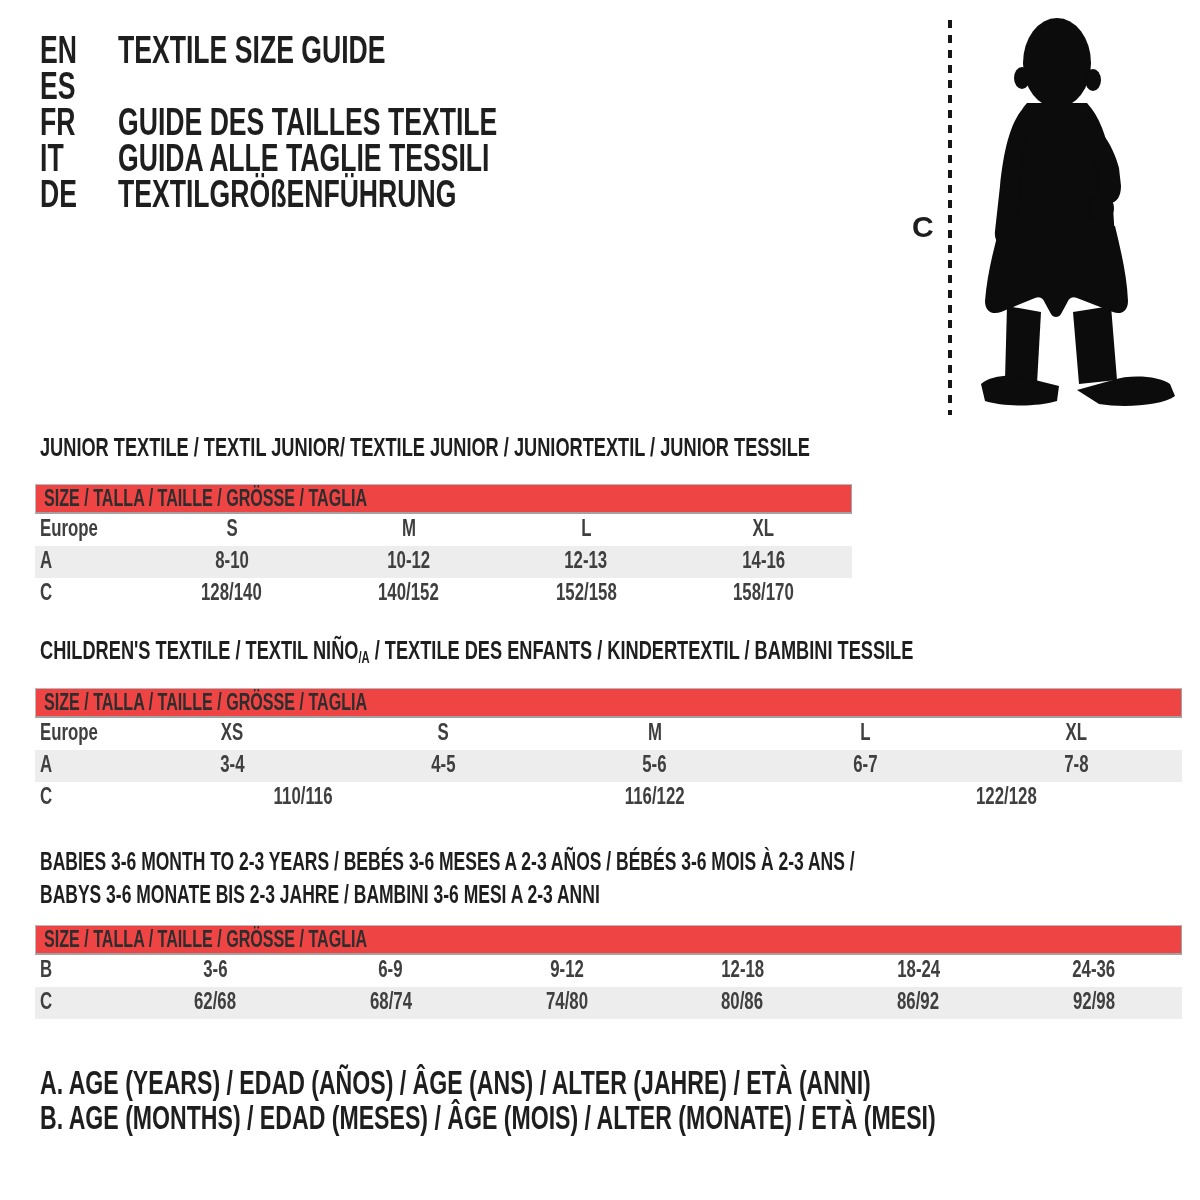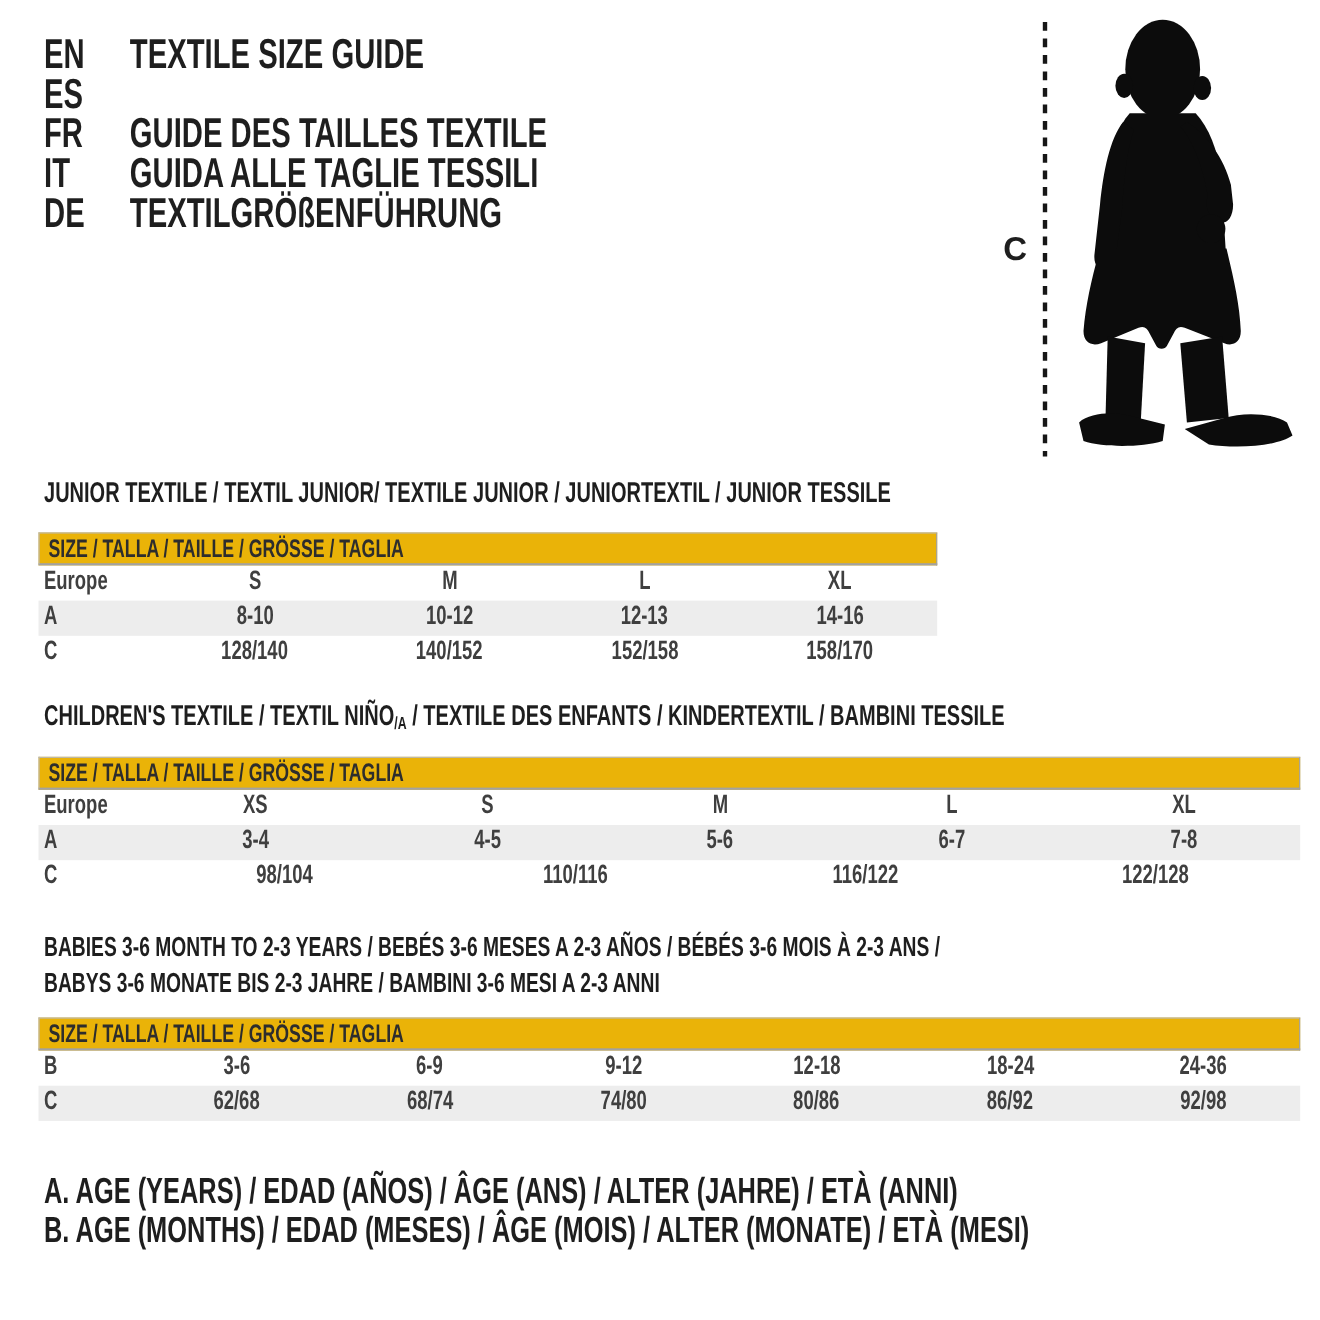--- a/index.html
+++ b/index.html
@@ -25,21 +25,21 @@
   .fig-c-label{left:912px;top:212px;font-size:30px;font-weight:700;line-height:30px;}
 
   
   .sec-title{font-size:26px;font-weight:700;line-height:26px;white-space:nowrap;text-align:center;}
   .sec-title-2l{font-size:25px;font-weight:700;line-height:33px;white-space:nowrap;}
   .subsm{font-size:16px;vertical-align:-4px;}
 
   
   .size-table{position:absolute;font-weight:700;color:#3f3f3f;}
   .size-bar{
-    height:30px;background:#eab308;box-sizing:border-box;
+    height:30px;background:#ef4444;box-sizing:border-box;
     border:1px solid #b9b9b9;border-right-color:#a2a2a2;border-bottom:2px solid #a2a2a2;
     display:flex;align-items:center;padding-left:8px;
     font-size:23px;color:#2d2d2d;
   }
   .trow{display:flex;height:32px;align-items:flex-start;font-size:24px;}
   .alt{background:#ededed;}
   .tlabel{flex:none;padding-left:5px;text-align:left;}
   .tval{flex:1;text-align:center;}
   .t-junior{left:35px;top:484px;width:817px;}
   .t-junior .tlabel{width:103px;}
@@ -144,21 +144,20 @@
   <div class="trow alt">
     <div class="tlabel"><span class="cnd">A</span></div>
     <div class="tval"><span class="cndc">3-4</span></div>
     <div class="tval"><span class="cndc">4-5</span></div>
     <div class="tval"><span class="cndc">5-6</span></div>
     <div class="tval"><span class="cndc">6-7</span></div>
     <div class="tval"><span class="cndc">7-8</span></div>
   </div>
   <div class="trow">
     <div class="tlabel"><span class="cnd">C</span></div>
-    <div class="tval"><span class="cndc">98/104</span></div>
     <div class="tval"><span class="cndc">110/116</span></div>
     <div class="tval"><span class="cndc">116/122</span></div>
     <div class="tval"><span class="cndc">122/128</span></div>
   </div>
 </div>
 
 <div class="abs sec-title-2l" style="left:40px;top:845px;">
   <div><span class="cnd">BABIES 3-6 MONTH TO 2-3 YEARS / BEBÉS 3-6 MESES A 2-3 AÑOS / BÉBÉS 3-6 MOIS À 2-3 ANS /</span></div>
   <div><span class="cnd">BABYS 3-6 MONATE BIS 2-3 JAHRE / BAMBINI 3-6 MESI A 2-3 ANNI</span></div>
 </div>

